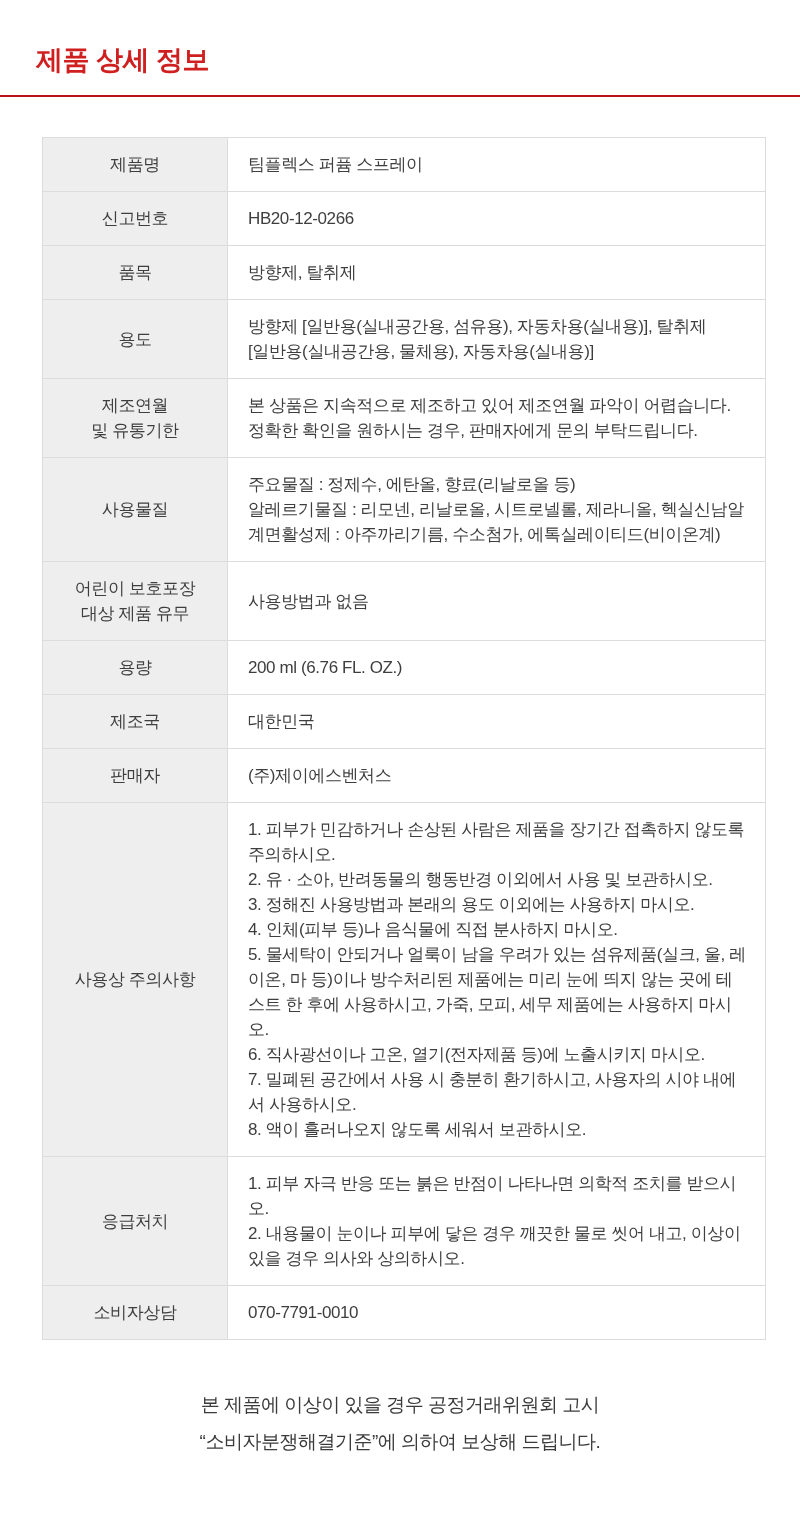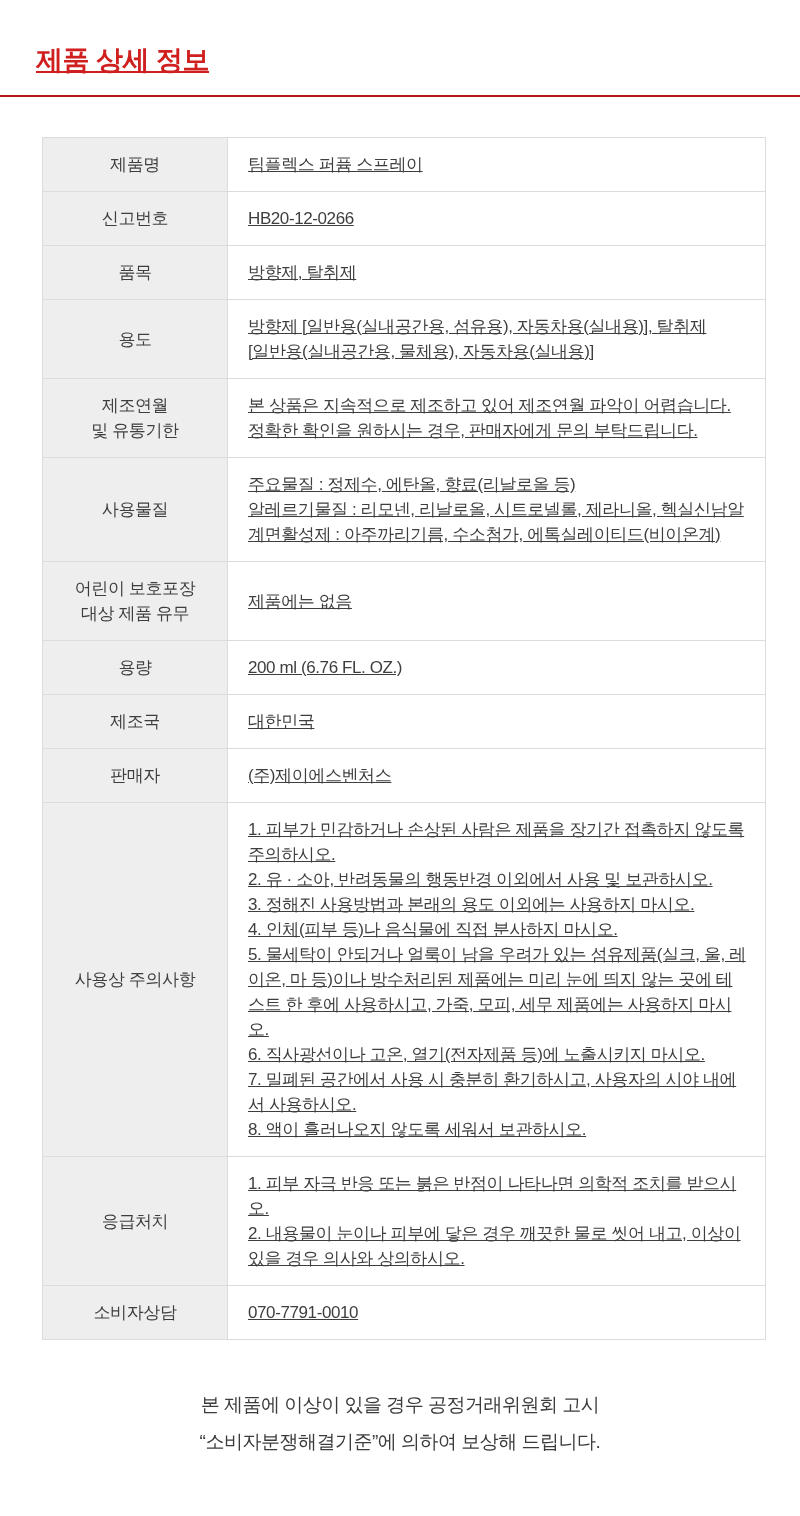--- a/index.html
+++ b/index.html
@@ -15,21 +15,20 @@
     color: #3e3e3e;
   }
   .header {
     padding: 42px 36px 0 36px;
   }
   .page-title {
     font-size: 27px;
     font-weight: bold;
     color: #d01f1f;
     letter-spacing: -0.5px;
-    text-decoration: underline;
   }
   .title-underline {
     margin-top: 17px;
     width: 800px;
     height: 0;
     border-bottom: 2px solid #b5121b;
   }
   .info-table {
     margin: 40px 34px 0 42px;
     width: 724px;
@@ -46,21 +45,20 @@
     letter-spacing: -0.4px;
   }
   td.cell-label {
     width: 185px;
     background: #eeeeee;
     text-align: center;
     padding: 14px 6px;
   }
   td.cell-value {
     padding: 14px 16px 14px 20px;
-    text-decoration: underline;
   }
   .footer-note {
     margin-top: 46px;
     text-align: center;
     font-size: 19px;
     line-height: 37px;
     color: #3b3b3b;
     letter-spacing: -0.5px;
   }
 </style>
@@ -99,21 +97,21 @@
     </tr>
     <tr>
       <td class="cell-label">사용물질</td>
       <td class="cell-value">주요물질 : 정제수, 에탄올, 향료(리날로올 등)
 알레르기물질 : 리모넨, 리날로올, 시트로넬롤, 제라니올, 헥실신남알
 계면활성제 : 아주까리기름, 수소첨가, 에톡실레이티드(비이온계)</td>
     </tr>
     <tr>
       <td class="cell-label">어린이 보호포장
 대상 제품 유무</td>
-      <td class="cell-value">제품에는 없음</td>
+      <td class="cell-value">사용방법과 없음</td>
     </tr>
     <tr>
       <td class="cell-label">용량</td>
       <td class="cell-value">200 ml (6.76 FL. OZ.)</td>
     </tr>
     <tr>
       <td class="cell-label">제조국</td>
       <td class="cell-value">대한민국</td>
     </tr>
     <tr>

